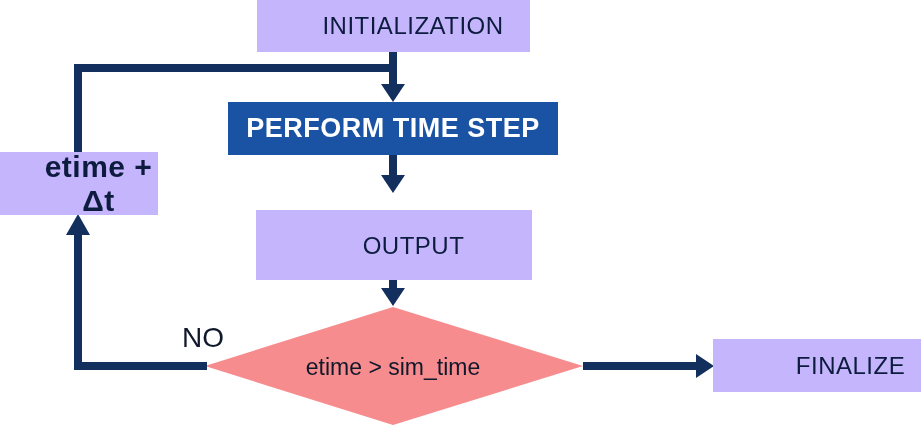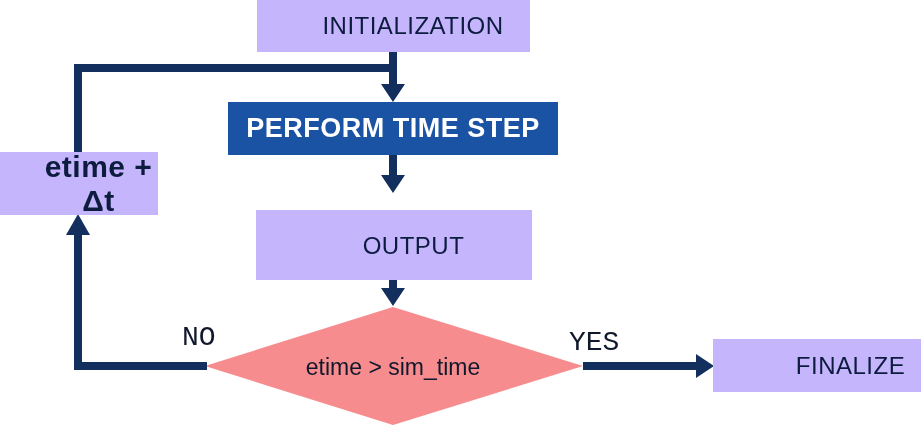--- a/index.html
+++ b/index.html
@@ -38,21 +38,20 @@
     font-weight: bold;
     font-size: 30px;
     letter-spacing: 0.5px;
   }
   .two-line { flex-direction: column; line-height: 33px; }
   .edge-label {
     position: absolute;
     color: #10182b;
     font-size: 28px;
     line-height: 1;
-    font-family: Liberation Mono, monospace;
   }
   .decision-text {
     position: absolute;
     color: #10182b;
     font-size: 23px;
     text-align: center;
     line-height: 34px;
   }
   
   .init      { left: 257px; top: 0px;   width: 273px; height: 52px; }
@@ -100,15 +99,14 @@
   </div>
 
   <div class="node light-box bold-navy increment">etime + Δt</div>
 
   <div class="node light-box finalize">FINALIZE</div>
 
   <div class="decision-text dec-lbl">etime &gt; sim_time</div>
 
   <div class="edge-label no-lbl">NO</div>
 
-  <div class="edge-label yes-lbl">YES</div>
 
 </div>
 
 </body></html>

